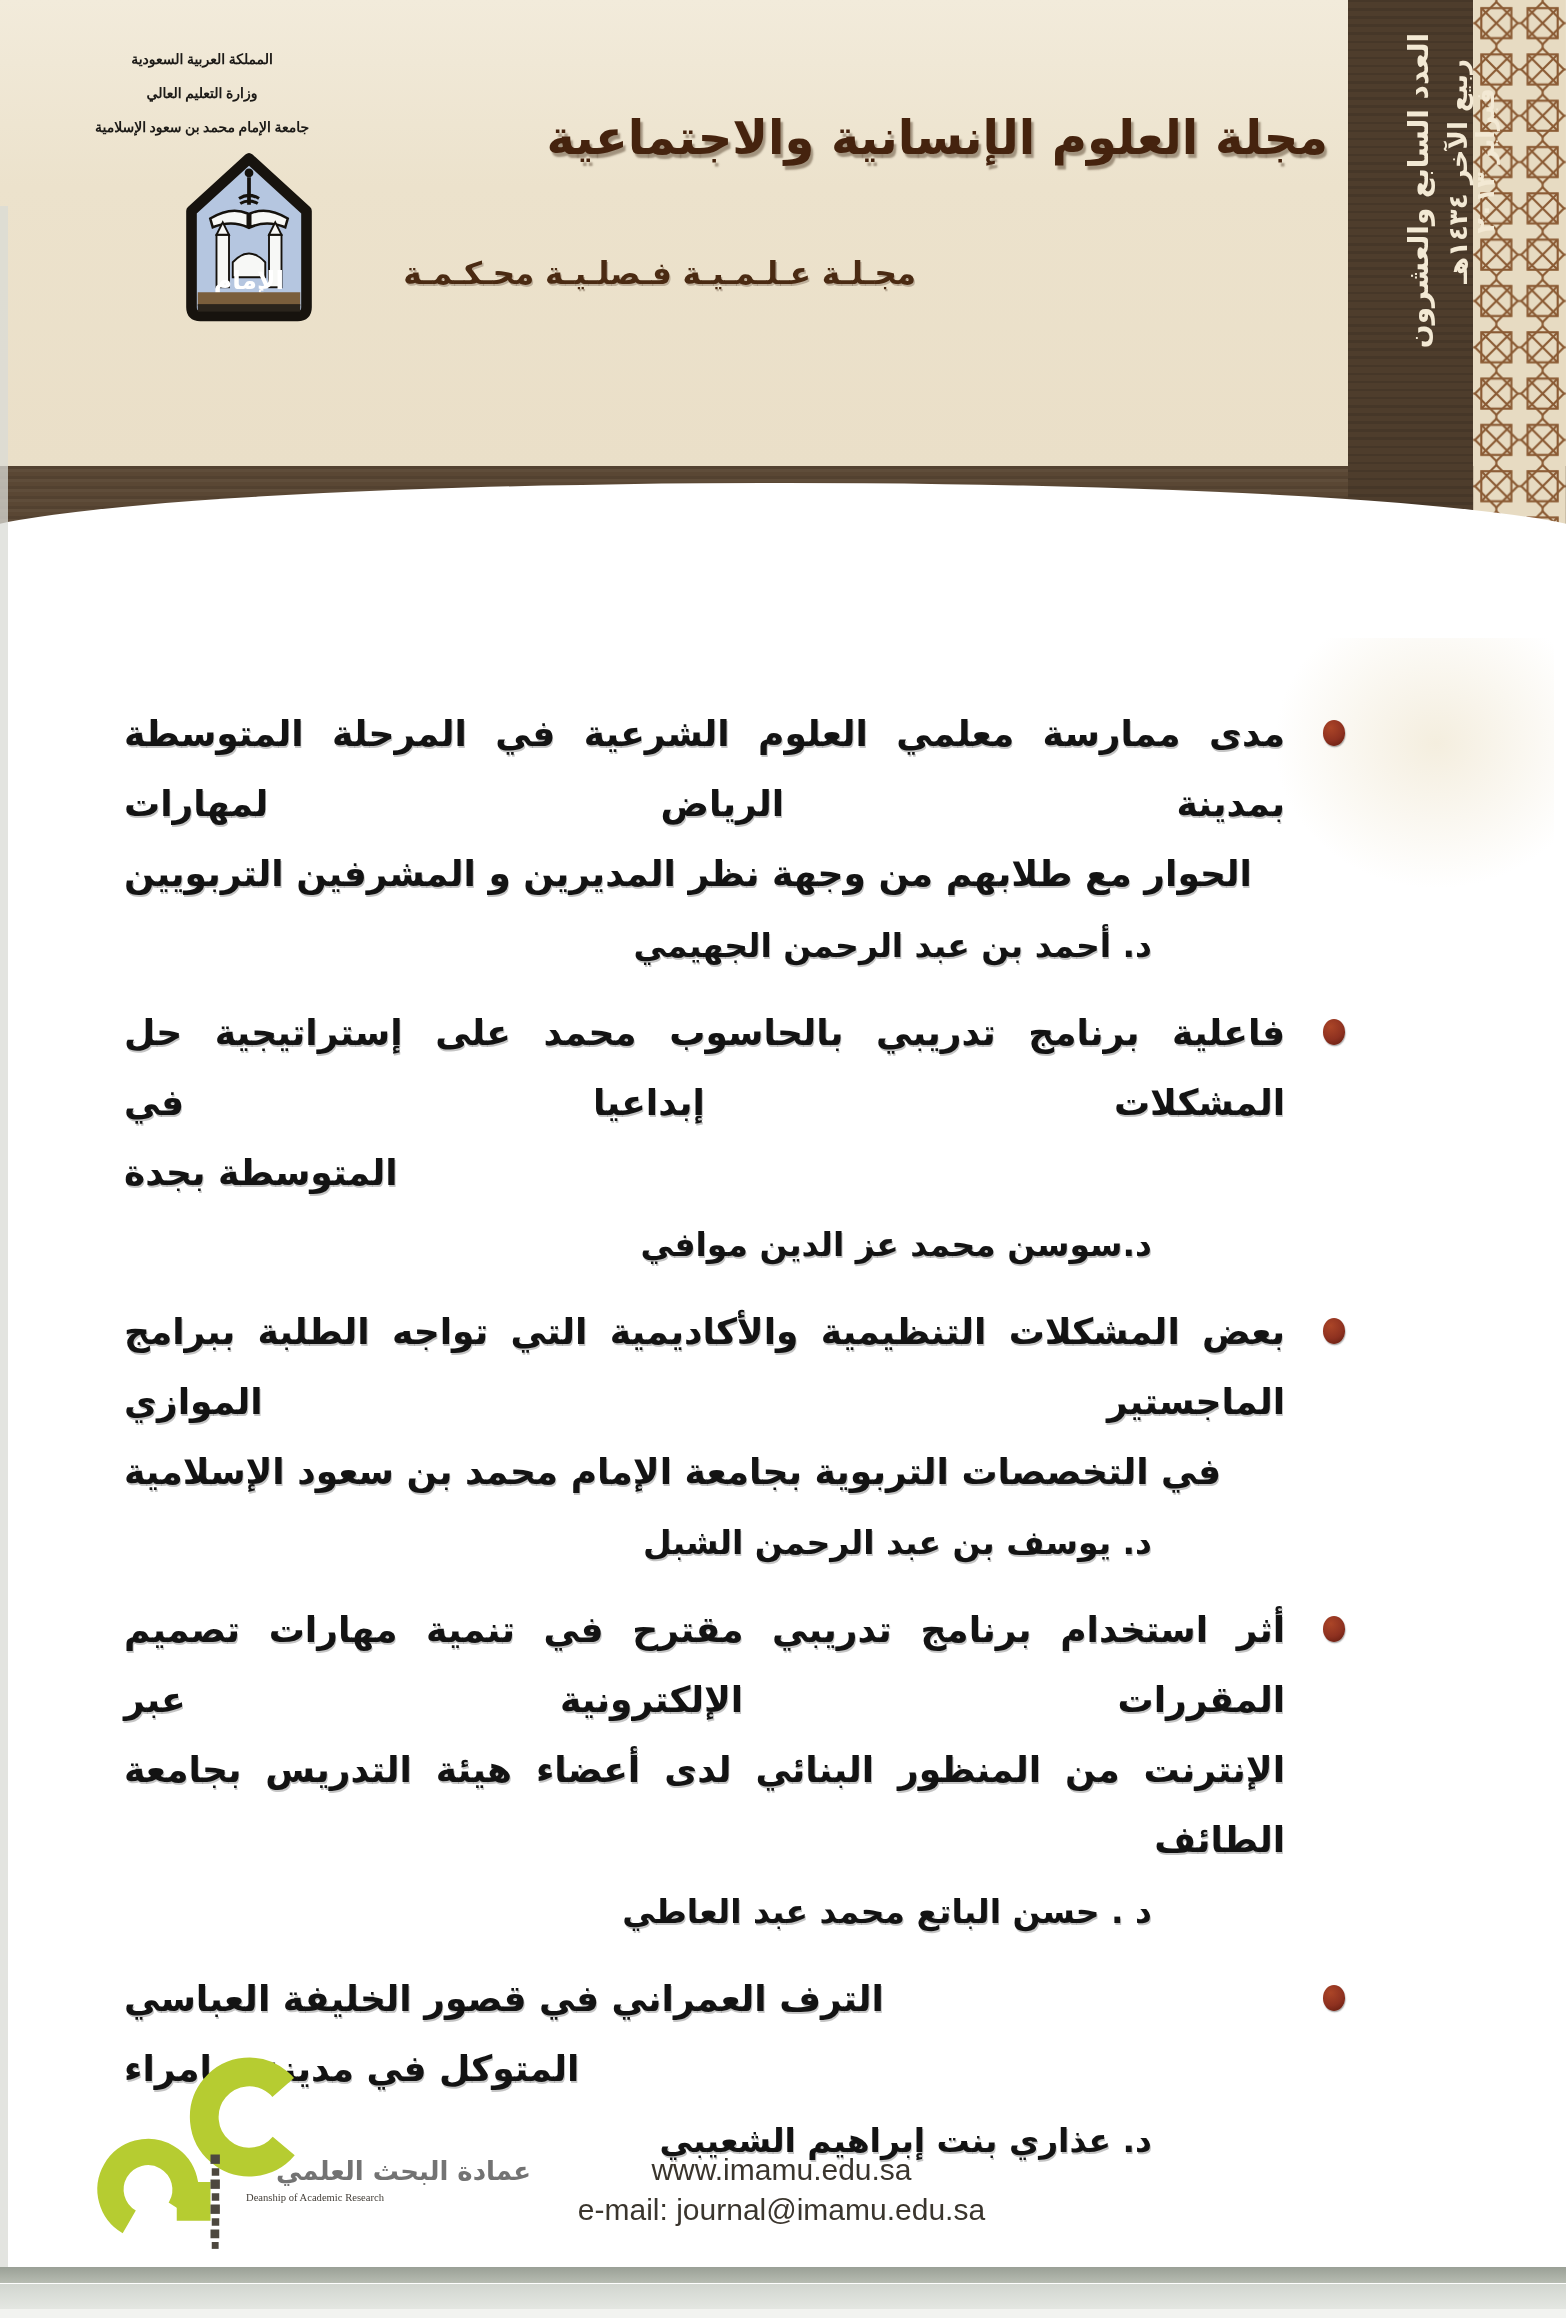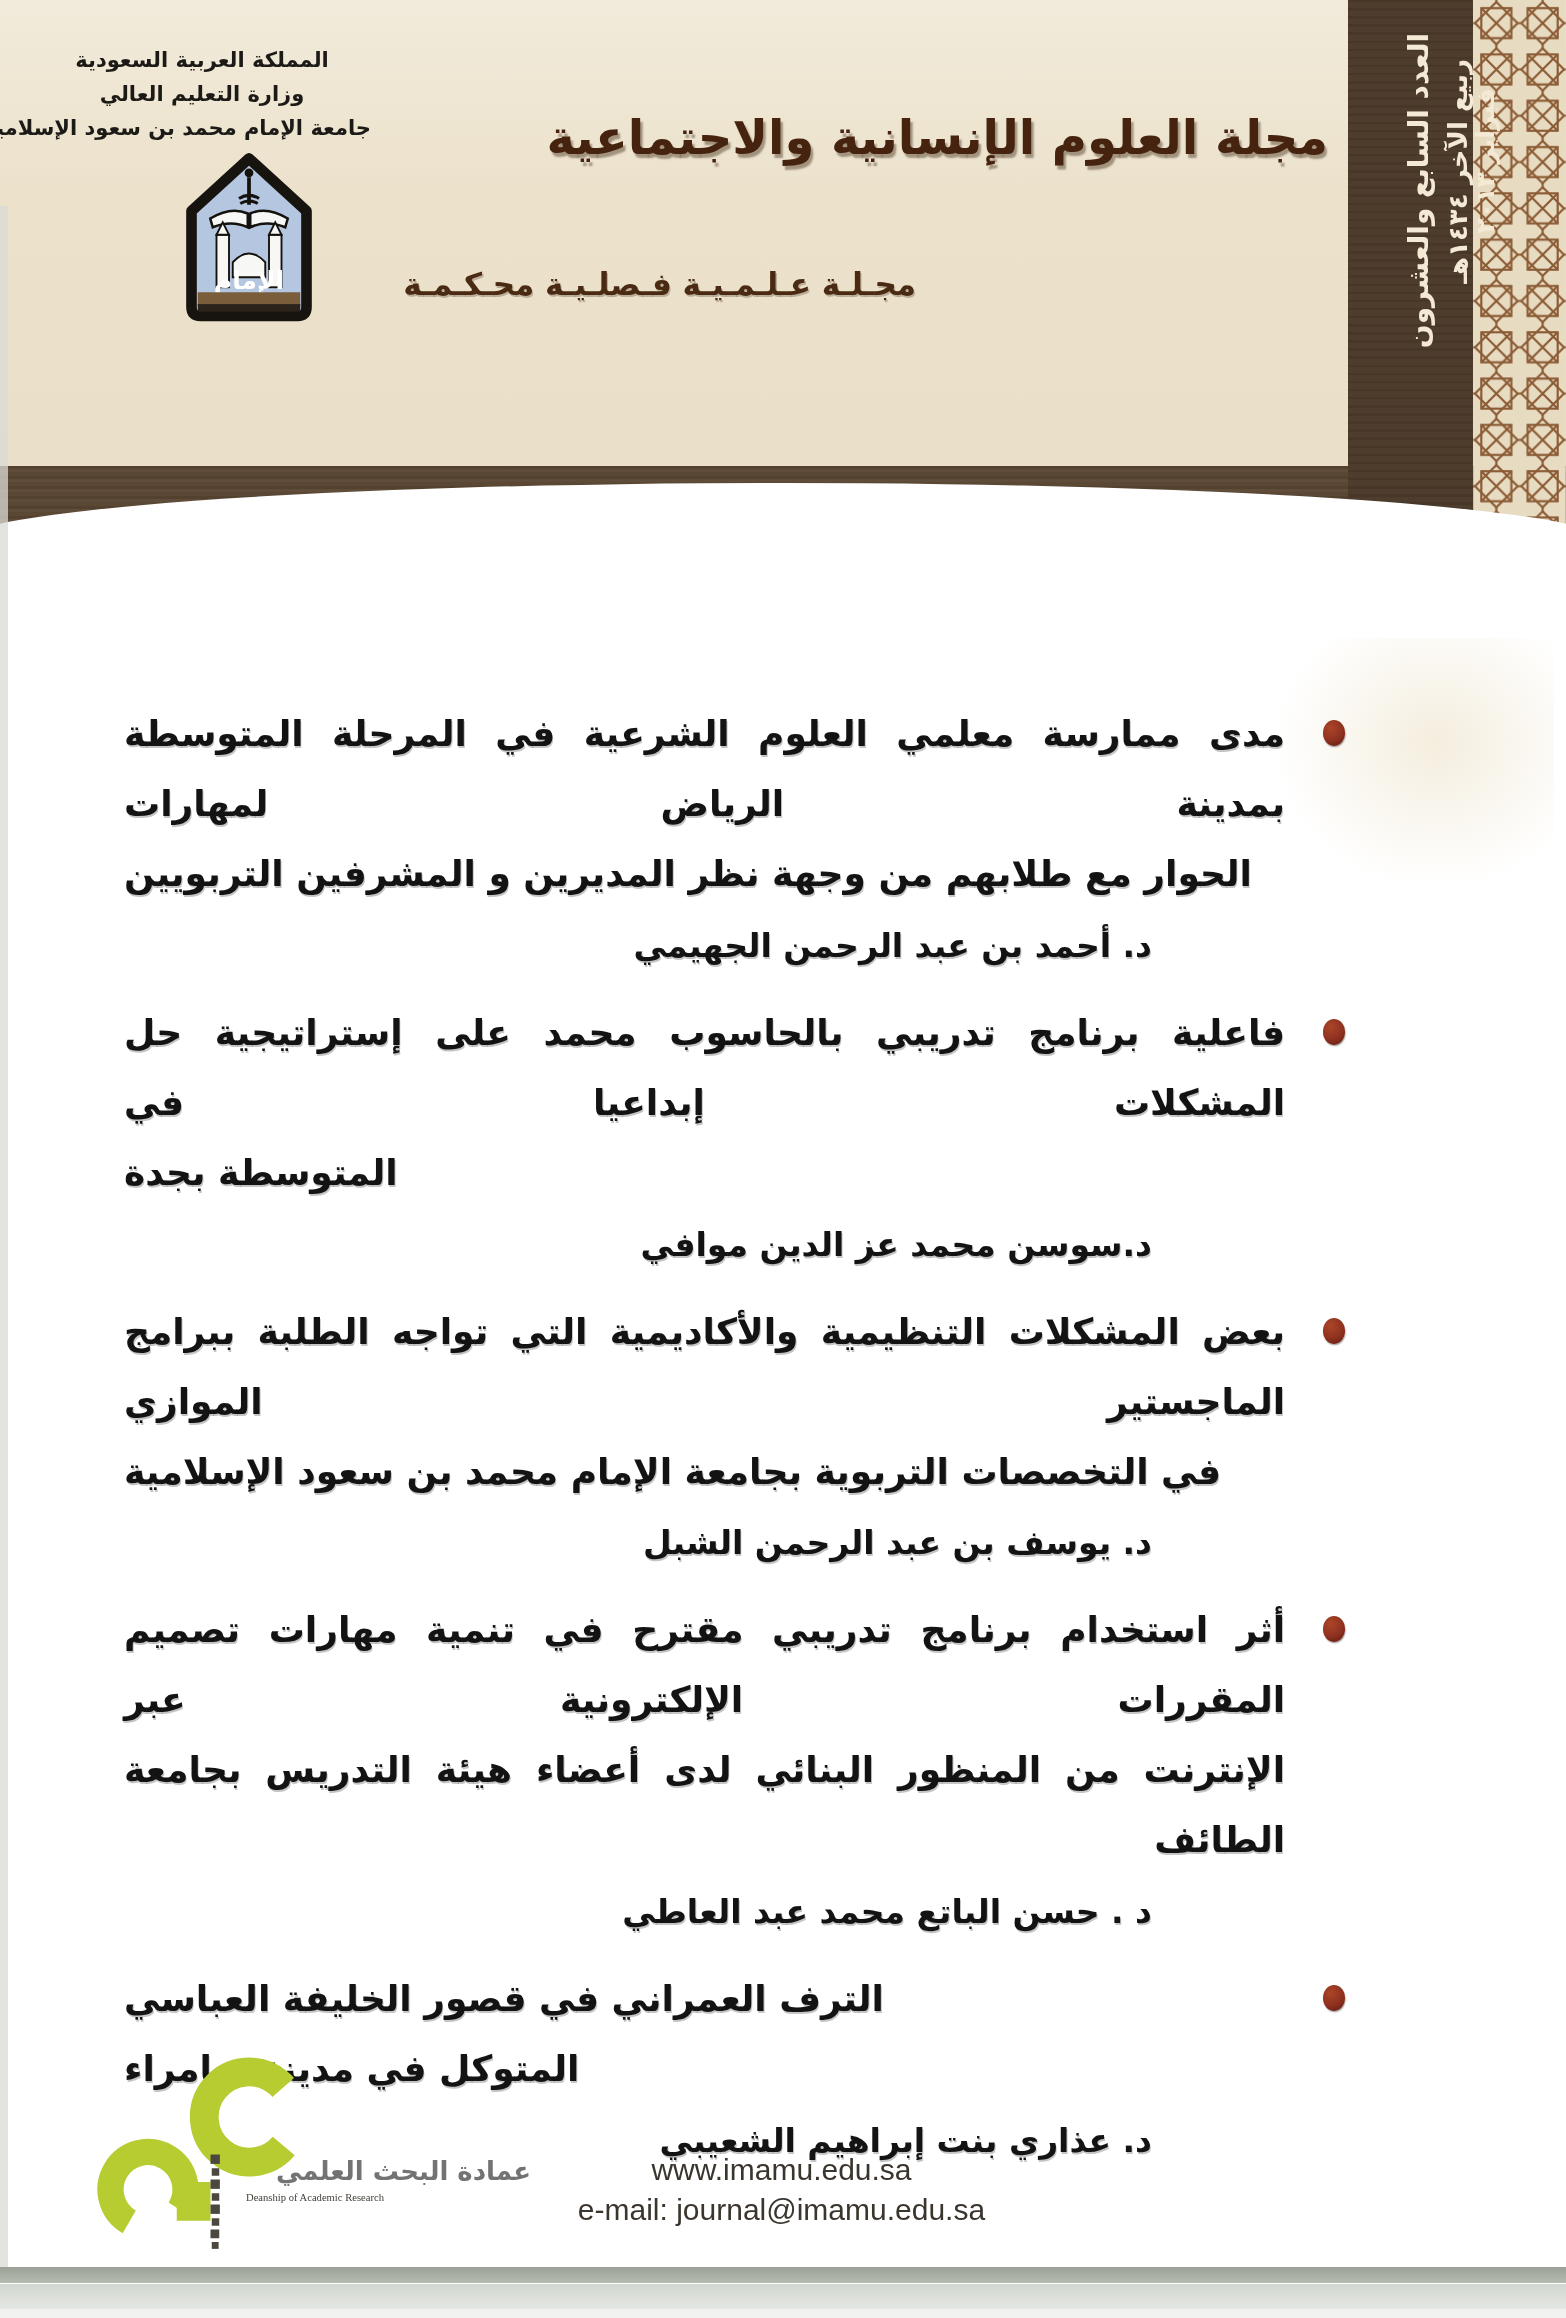--- a/index.html
+++ b/index.html
@@ -18,28 +18,28 @@
   .side-band{right:93px;top:0;width:125px;height:566px;background:#4e3d2c;
     background-image:repeating-linear-gradient(180deg,rgba(0,0,0,.10) 0 2.5px,transparent 2.5px 8.1px);}
   .pattern-panel{right:0;top:0;width:93px;height:602px;}
   .white-arch{left:-44px;top:483px;width:1654px;height:120px;background:#ffffff;
     border-radius:100% 100% 0 0 / 100% 100% 0 0;}
   .content-bg{left:0;top:600px;width:1566px;height:1718px;background:#ffffff;}
   .smudge{right:12.5px;top:638px;width:294px;height:263px;pointer-events:none;
     background:radial-gradient(ellipse at 60% 40%,rgba(231,217,183,.45),rgba(231,217,183,0) 65%);}
 
   .org-block{left:33px;top:43px;width:338px;text-align:center;color:#1c1a17;}
-  .org-block div{font-size:21px;font-weight:bold;line-height:34px;white-space:nowrap;direction:rtl;}
+  .org-block div{font-size:14px;font-weight:bold;line-height:34px;white-space:nowrap;direction:rtl;font-family:Liberation Serif, serif;}
 
   .journal-title{right:238px;top:109px;direction:rtl;white-space:nowrap;
     font-size:48px;font-weight:bold;color:#45230e;letter-spacing:-1.3px;
     text-shadow:2.5px 3.8px 1.9px rgba(48,24,6,.40);}
   .journal-subtitle{right:650px;top:255px;direction:rtl;white-space:nowrap;
     font-size:31px;font-weight:bold;color:#4a2a12;letter-spacing:0.6px;
-    text-shadow:1.3px 1.9px 0.6px rgba(48,24,6,.25);margin-top:11px;}
+    text-shadow:1.3px 1.9px 0.6px rgba(48,24,6,.25);}
 
   .emblem{left:184px;top:152px;width:130px;height:183px;}
 
   
   .vline{position:absolute;white-space:nowrap;direction:rtl;
     font-weight:bold;color:#f3e9d4;}
   .vline>span{display:inline-block;transform:rotate(-90deg);transform-origin:top right;white-space:nowrap;}
   .v0{right:164px;top:33px;font-size:28px;}
   .v1{right:123px;top:59px;font-size:26px;}
   .v2{right:95px;top:88px;font-size:25px;}

